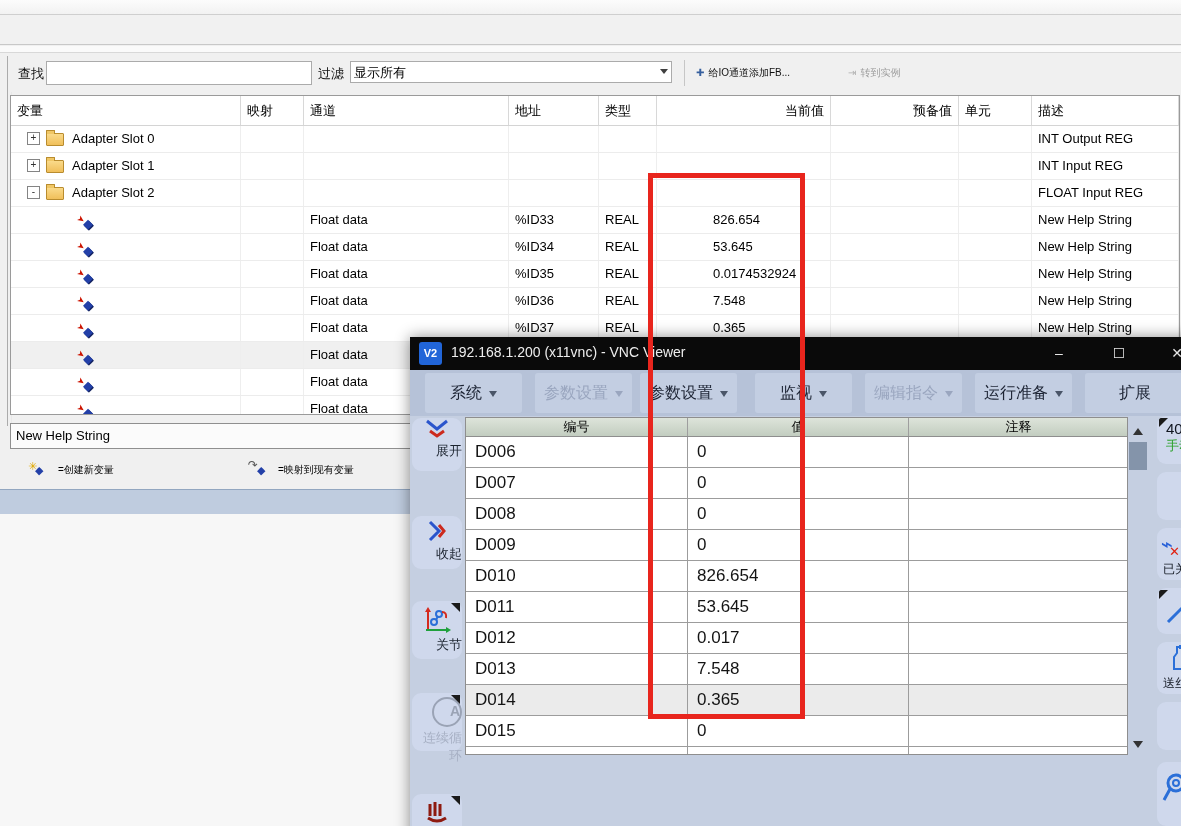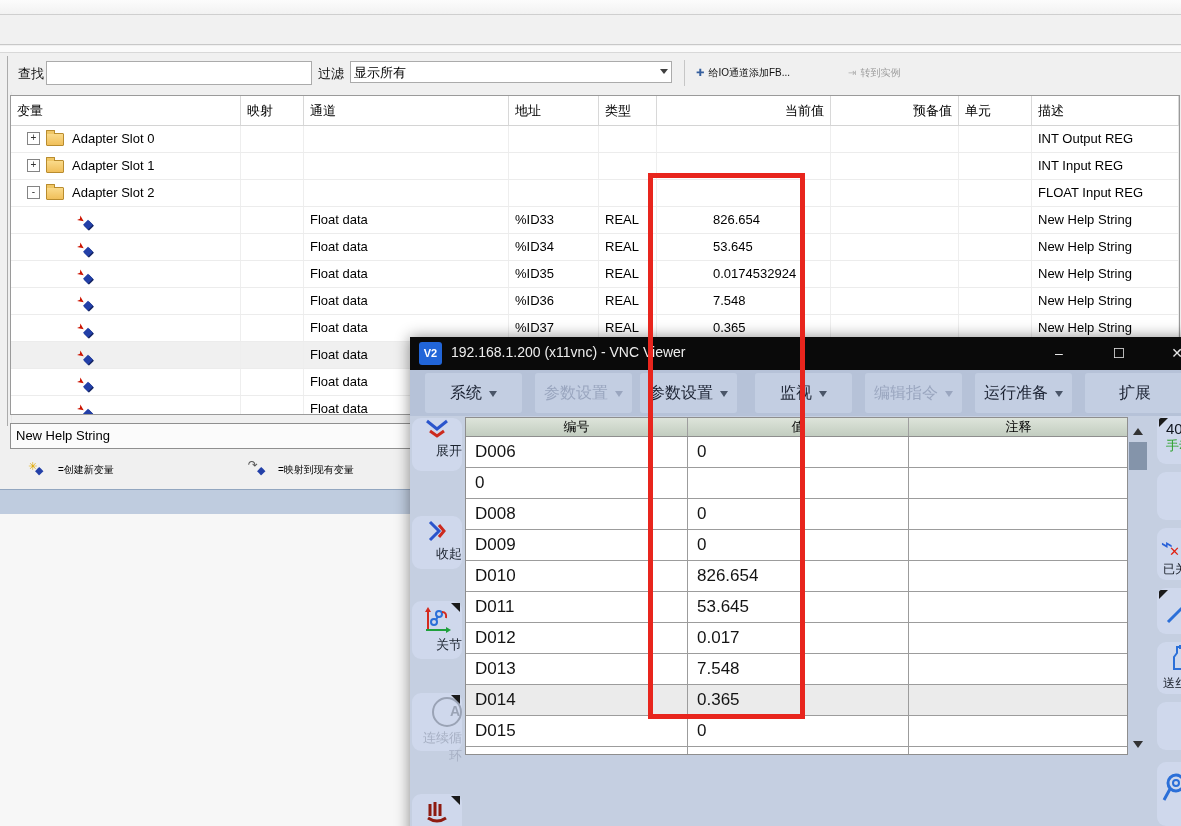--- a/index.html
+++ b/index.html
@@ -352,20 +352,21 @@
         <div>编号</div>
         <div>值</div>
         <div>注释</div>
       </div>
       <div class="vrow">
           <div>D006</div>
           <div>0</div>
           <div></div>
         </div>
       <div class="vrow">
+          <div>D007</div>
           <div>0</div>
           <div></div>
         </div>
       <div class="vrow">
           <div>D008</div>
           <div>0</div>
           <div></div>
         </div>
       <div class="vrow">
           <div>D009</div>

